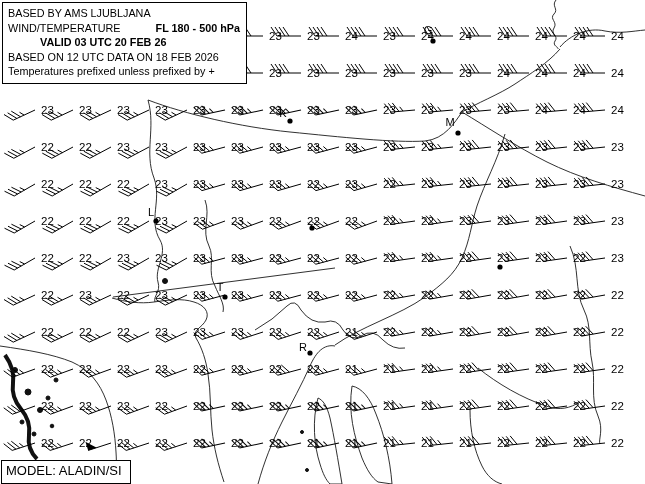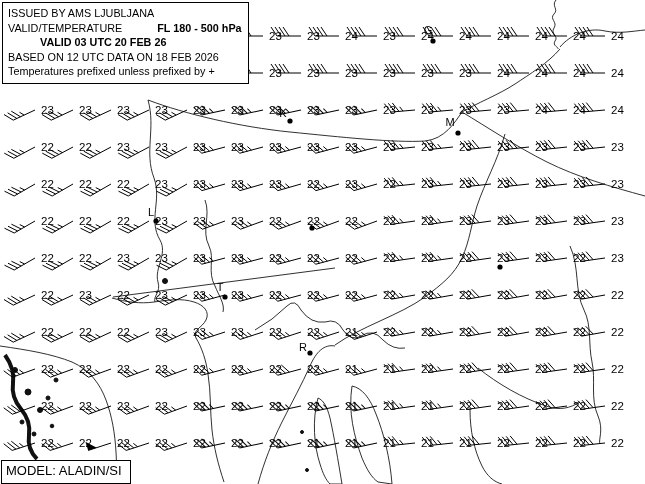--- a/index.html
+++ b/index.html
@@ -1526,22 +1526,22 @@
         <circle cx="225" cy="297" r="2.6" fill="#000000"></circle>
         <circle cx="310" cy="353" r="2.6" fill="#000000"></circle>
         <circle cx="433" cy="41" r="2.6" fill="#000000"></circle>
         <circle cx="290" cy="121" r="2.6" fill="#000000"></circle>
         <circle cx="500" cy="267" r="2.6" fill="#000000"></circle>
         <circle cx="312" cy="228" r="2.6" fill="#000000"></circle>
       </g>
   </svg>
 
   <div class="infobox">
-    <div>ISSUED BY AMS LJUBLJANA</div>
-    <div><span>VALID/TEMPERATURE </span><b>FL 180 - 500 hPa</b></div>
+    <div>BASED BY AMS LJUBLJANA</div>
+    <div><span>WIND/TEMPERATURE </span><b>FL 180 - 500 hPa</b></div>
     <div><b>VALID 03 UTC 20 FEB 26</b></div>
     <div>BASED ON 12 UTC DATA ON 18 FEB 2026</div>
     <div>Temperatures prefixed unless prefixed by +</div>
   </div>
 
   <div class="modelbox">
     <span>MODEL: ALADIN/SI</span>
   </div>
 
 </div>

